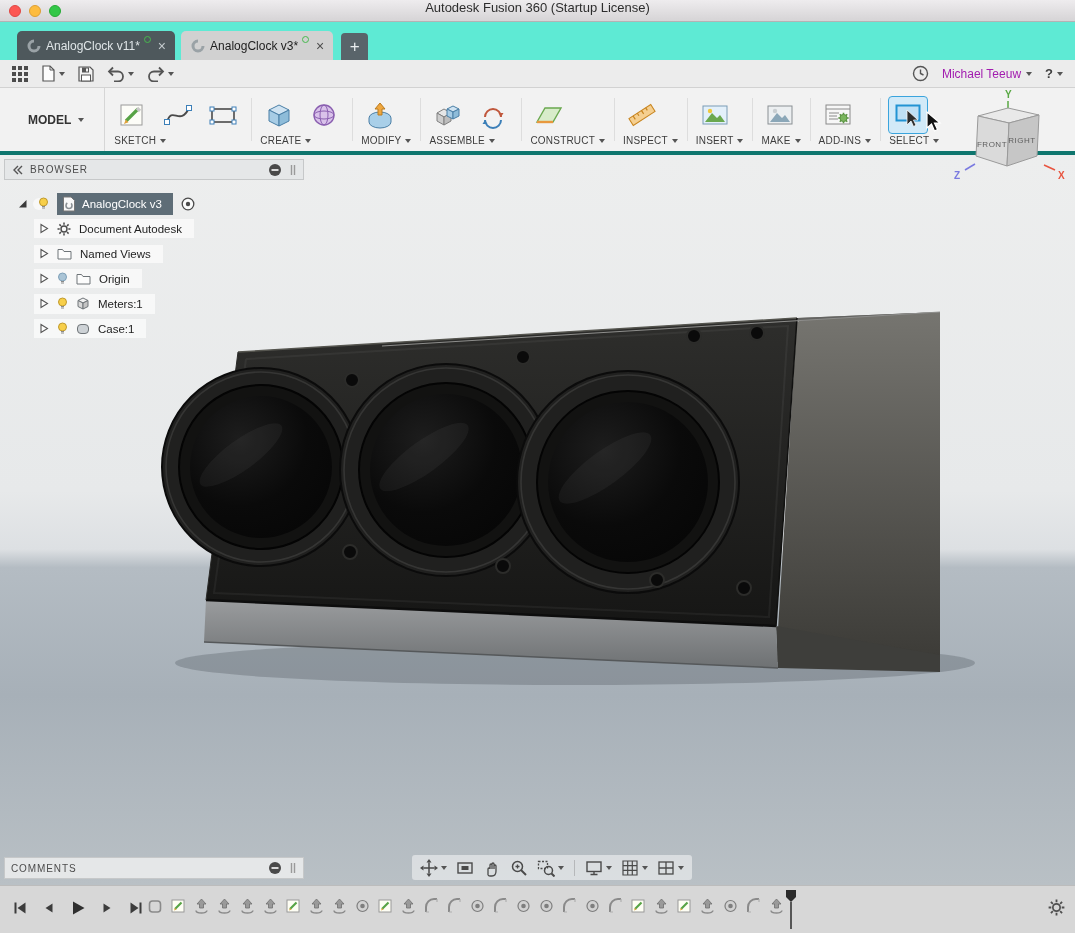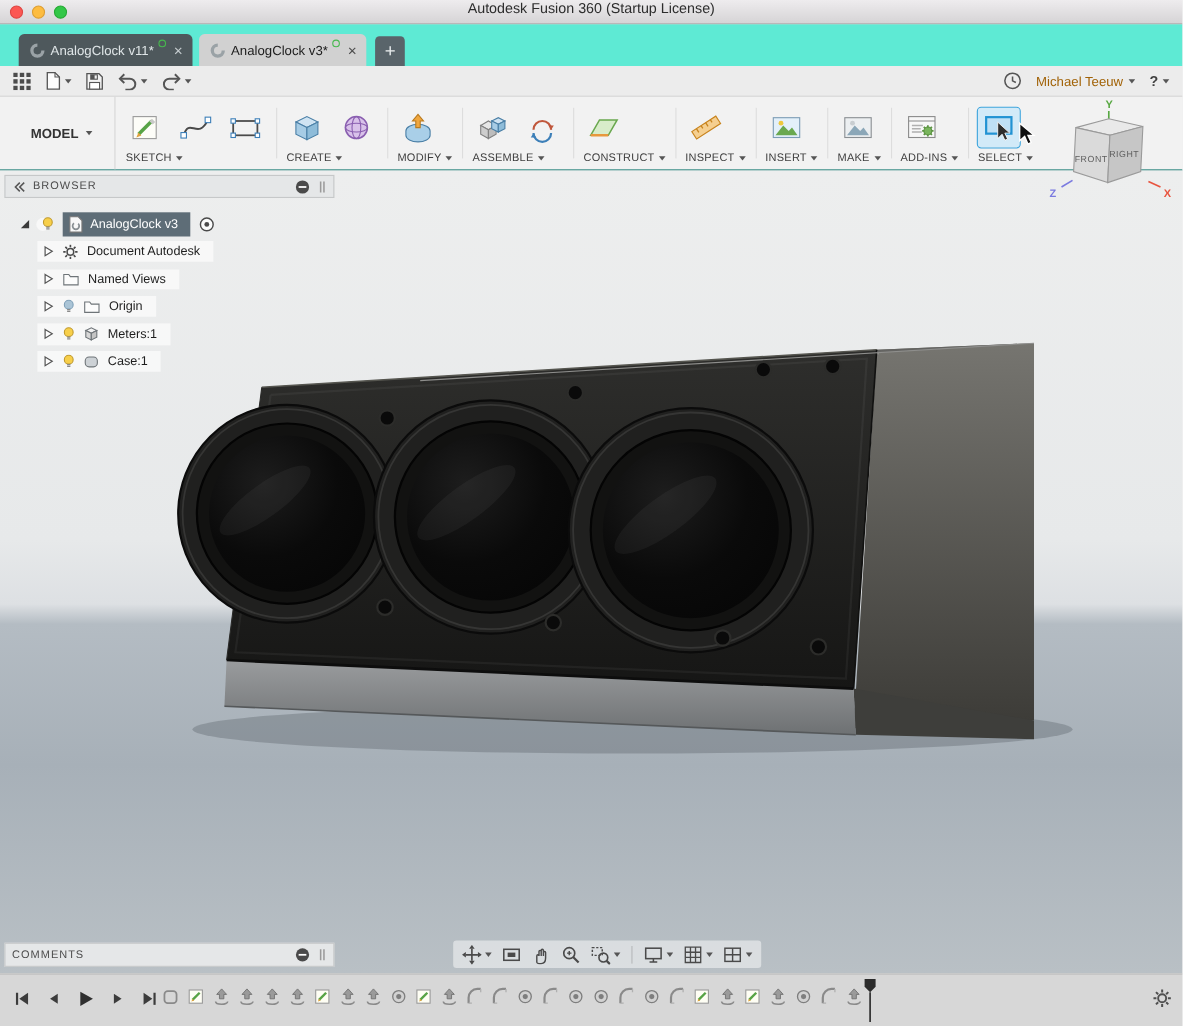--- a/index.html
+++ b/index.html
@@ -29,25 +29,25 @@
 .tab-dot{width:7px;height:7px;border:1.5px solid #46b94e;border-radius:50%;align-self:flex-start;margin-top:5px;}
 .tab-close{font-size:14px;margin-left:7px;}
 .tab.inactive .tab-close{color:#c4cbce;}
 .tab.active .tab-close{color:#4e4e4e;}
 .newtab{width:27px;height:27px;background:#59646a;color:#e8ecee;border-radius:4px 4px 0 0;display:flex;align-items:center;justify-content:center;font-size:17px;margin-left:2px;}
 
 
 .qat{height:28px;background:#ececec;border-bottom:1px solid #d2d2d2;display:flex;align-items:center;padding:0 12px;gap:13px;}
 .qbtn{display:inline-flex;align-items:center;gap:3px;}
 .qspacer{flex:1;}
-.user{font-size:12px;color:#a16207;display:flex;gap:5px;align-items:center;}
+.user{font-size:12px;color:#a21caf;display:flex;gap:5px;align-items:center;}
 .help{font-size:13px;font-weight:bold;color:#3f3f3f;display:flex;align-items:center;gap:4px;}
 
 
-.ribbon{height:67px;background:#f2f2f2;border-bottom:1px solid #0f766e;display:flex;align-items:stretch;}
+.ribbon{height:67px;background:#f2f2f2;border-bottom:4px solid #0f766e;display:flex;align-items:stretch;}
 .workspace{display:flex;align-items:center;gap:7px;padding:0 20px 0 28px;font-size:12px;font-weight:bold;color:#333;border-right:1px solid #d6d6d6;}
 #ribbon-groups{display:flex;}
 .rgroup{display:flex;flex-direction:column;justify-content:space-between;padding:6px 9px 5px;position:relative;}
 .rgroup + .rgroup::before{content:"";position:absolute;left:0;top:10px;bottom:10px;width:1px;background:#dddddd;}
 .rtools{display:flex;gap:7px;align-items:center;flex:1;}
 .tool{width:38px;height:36px;display:flex;align-items:center;justify-content:center;border-radius:3px;}
 .tool-active{background:#d2eaf8;outline:1.5px solid #3aa4dd;}
 .rlabel{font-size:10px;color:#3d3d3d;display:flex;align-items:center;gap:4px;letter-spacing:.2px;white-space:nowrap;}
 
 

